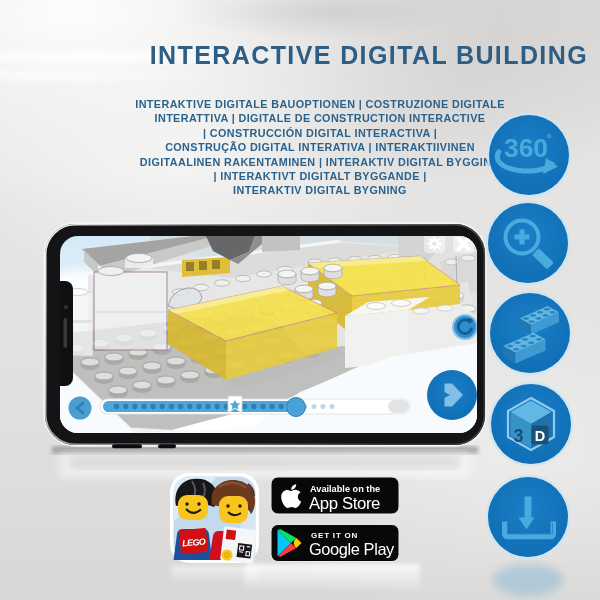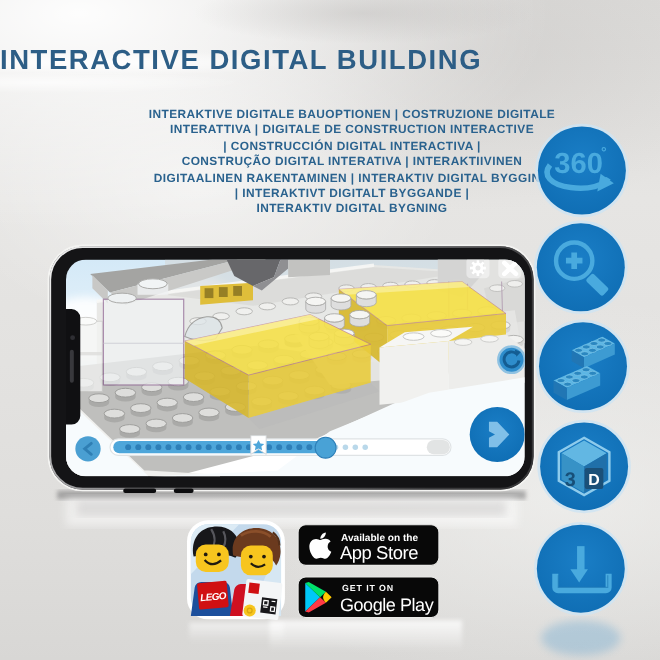--- a/index.html
+++ b/index.html
@@ -15,21 +15,21 @@
     radial-gradient(300px 16px at 90px 57px, rgba(255,255,255,0.95) 0%, rgba(255,255,255,0) 70%),
     radial-gradient(260px 14px at 40px 75px, rgba(255,255,255,0.7) 0%, rgba(255,255,255,0) 70%),
     radial-gradient(220px 40px at 330px 12px, rgba(188,186,184,0.45) 0%, rgba(188,186,184,0) 70%),
     radial-gradient(130% 60% at 12% 2%, rgba(255,255,255,0.95) 0%, rgba(255,255,255,0) 55%),
     radial-gradient(80% 40% at 70% 8%, rgba(198,196,194,0.5) 0%, rgba(198,196,194,0) 60%),
     radial-gradient(60% 35% at 30% 28%, rgba(255,255,255,0.5) 0%, rgba(255,255,255,0) 65%),
     radial-gradient(90% 50% at 85% 75%, rgba(242,242,240,0.7) 0%, rgba(242,242,240,0) 60%),
     linear-gradient(180deg,#dddcda 0%,#e6e5e3 30%,#e3e2e0 55%,#dfdedc 78%,#d8d7d5 100%);">
 </div>
 
-<div class="abs" style="left:0;top:41px;width:588px;text-align:left;
+<div class="abs" style="left:0;top:41px;width:588px;text-align:right;
   font-size:25px;font-weight:bold;letter-spacing:1.4px;color:#2d5e86;">INTERACTIVE DIGITAL BUILDING</div>
 
 <div class="abs" style="left:0;top:97px;width:578px;text-align:center;
   font-size:10.8px;font-weight:bold;letter-spacing:0.4px;line-height:14.4px;color:#2a628e;padding-left:31px;">
   INTERAKTIVE DIGITALE BAUOPTIONEN | COSTRUZIONE DIGITALE<br>
   INTERATTIVA | DIGITALE DE CONSTRUCTION INTERACTIVE<br>
   | CONSTRUCCIÓN DIGITAL INTERACTIVA |<br>
   CONSTRUÇÃO DIGITAL INTERATIVA | INTERAKTIIVINEN<br>
   DIGITAALINEN RAKENTAMINEN | INTERAKTIV DIGITAL BYGGING<br>
   | INTERAKTIVT DIGITALT BYGGANDE |<br>

